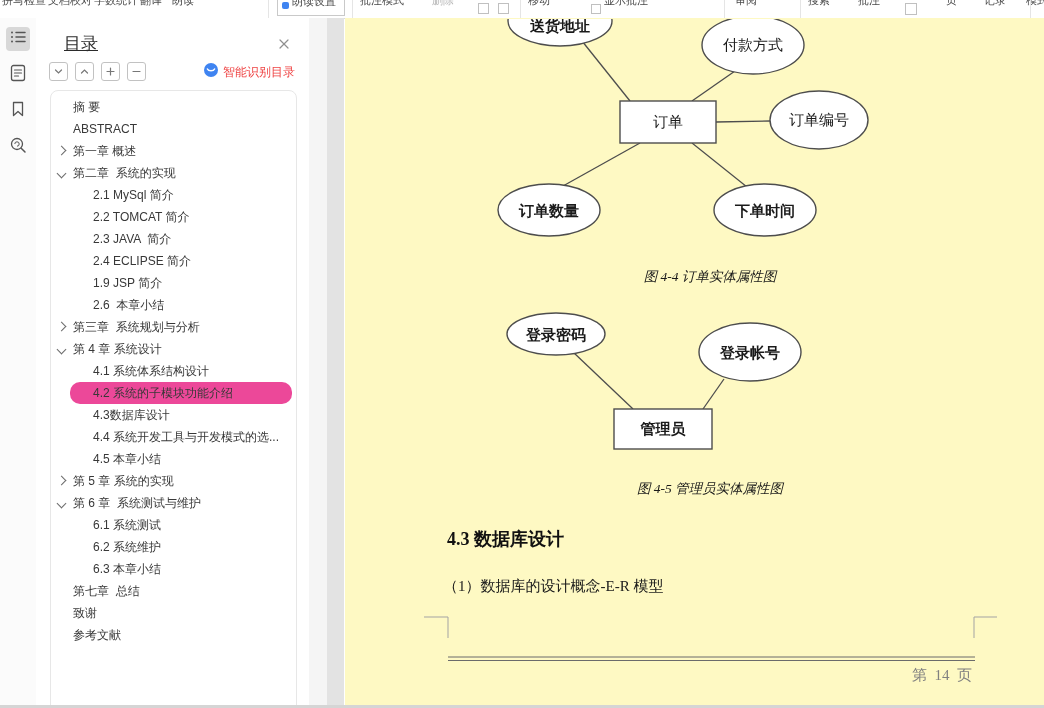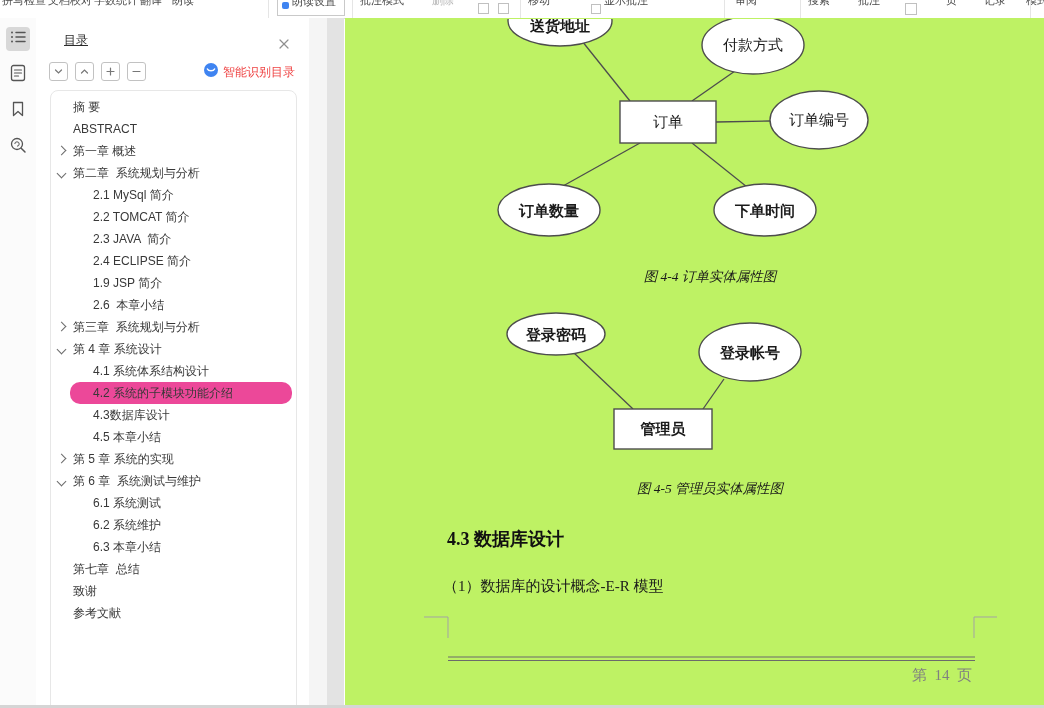--- a/index.html
+++ b/index.html
@@ -19,21 +19,21 @@
   .tb-mini{position:absolute;border:1px solid #c0c0c0;background:#fff;}
 
   
   .rail{position:absolute;left:0;top:18px;bottom:0;width:36px;background:#fbfbfb;}
   .rail-btn{position:absolute;left:6px;width:24px;height:24px;display:flex;
             align-items:center;justify-content:center;border-radius:4px;}
   .rail-btn.active{background:#d8d8d8;}
 
   
   .sidebar{position:absolute;left:36px;top:18px;bottom:0;width:273px;background:#fff;}
-  .sb-title{position:absolute;left:28px;top:14px;font-size:12px;color:#2b2b2b;text-decoration:underline;}
+  .sb-title{position:absolute;left:28px;top:14px;font-size:17px;color:#2b2b2b;text-decoration:underline;}
   .sb-close{position:absolute;right:19px;top:18px;cursor:pointer;}
   .sb-ctrls{position:absolute;left:13px;top:44px;display:flex;gap:7px;}
   .sq-btn{width:17px;height:17px;border:1px solid #c2c2c2;border-radius:3px;background:#fff;
           display:flex;align-items:center;justify-content:center;}
   .ai-btn{position:absolute;left:168px;top:45px;display:flex;align-items:center;gap:5px;}
   .ai-btn .lbl{font-size:12px;color:#ef4444;}
   .toc-panel{position:absolute;left:14px;top:72px;width:245px;height:700px;
              border:1px solid #e7e7e7;border-radius:8px;background:#fff;overflow:hidden;}
   .toc-list{position:absolute;left:0;top:5px;right:0;text-align:center;}
   .toc-row{position:relative;margin-left:19px;width:222px;height:22px;
@@ -44,21 +44,21 @@
   .chev{position:absolute;left:-12px;top:8px;width:6px;height:6px;
         border-right:1.3px solid #6b6b6b;border-bottom:1.3px solid #6b6b6b;}
   .chev.collapsed{transform:rotate(-45deg);top:7px;}
   .chev.expanded{transform:rotate(45deg);}
 
   
   .gutter{position:absolute;left:309px;top:18px;bottom:0;width:18px;background:#f5f5f5;}
   .vscroll{position:absolute;left:327px;top:18px;bottom:0;width:17px;background:#e3e3e3;}
 
   
-  .doc{position:absolute;left:345px;top:18px;right:0;bottom:3px;background:#bef264;overflow:hidden;}
+  .doc{position:absolute;left:345px;top:18px;right:0;bottom:3px;background:#fef9c3;overflow:hidden;}
   .doc-svg{position:absolute;left:0;top:1px;}
   .doc-heading{position:absolute;left:102px;top:509px;font-family:"Liberation Serif","DejaVu Serif",serif;
                font-weight:bold;font-size:18px;color:#111;white-space:pre;}
   .doc-para{position:absolute;left:98px;top:559px;font-family:"Liberation Serif","DejaVu Serif",serif;
             font-size:15px;color:#1a1a1a;white-space:pre;}
   .doc-pagenum{position:absolute;left:103px;top:648px;width:524px;text-align:right;
                font-family:Liberation Serif, serif;font-size:15px;color:#808080;white-space:pre;}
   .bottom-edge{position:absolute;left:0;right:0;bottom:0;height:3px;background:#d5d5d5;z-index:6;}
 
   svg text{font-family:"Liberation Sans","DejaVu Sans",sans-serif;}
@@ -190,21 +190,21 @@
           </div>
           <div class="toc-row">
             <span class="toc-label lvl0">ABSTRACT</span>
           </div>
           <div class="toc-row">
             <span class="chev collapsed"></span>
             <span class="toc-label lvl0">第一章 概述</span>
           </div>
           <div class="toc-row">
             <span class="chev expanded"></span>
-            <span class="toc-label lvl0">第二章  系统规划与分析</span>
+            <span class="toc-label lvl0">第二章  系统的实现</span>
           </div>
           <div class="toc-row">
             <span class="toc-label lvl1">2.1 MySql 简介</span>
           </div>
           <div class="toc-row">
             <span class="toc-label lvl1">2.2 TOMCAT 简介</span>
           </div>
           <div class="toc-row">
             <span class="toc-label lvl1">2.3 JAVA  简介</span>
           </div>
@@ -226,20 +226,23 @@
             <span class="toc-label lvl0">第 4 章 系统设计</span>
           </div>
           <div class="toc-row">
             <span class="toc-label lvl1">4.1 系统体系结构设计</span>
           </div>
           <div class="toc-row active">
             <span class="toc-label lvl1">4.2 系统的子模块功能介绍</span>
           </div>
           <div class="toc-row">
             <span class="toc-label lvl1">4.3数据库设计</span>
+          </div>
+          <div class="toc-row">
+            <span class="toc-label lvl1">4.4 系统开发工具与开发模式的选...</span>
           </div>
           <div class="toc-row">
             <span class="toc-label lvl1">4.5 本章小结</span>
           </div>
           <div class="toc-row">
             <span class="chev collapsed"></span>
             <span class="toc-label lvl0">第 5 章 系统的实现</span>
           </div>
           <div class="toc-row">
             <span class="chev expanded"></span>

